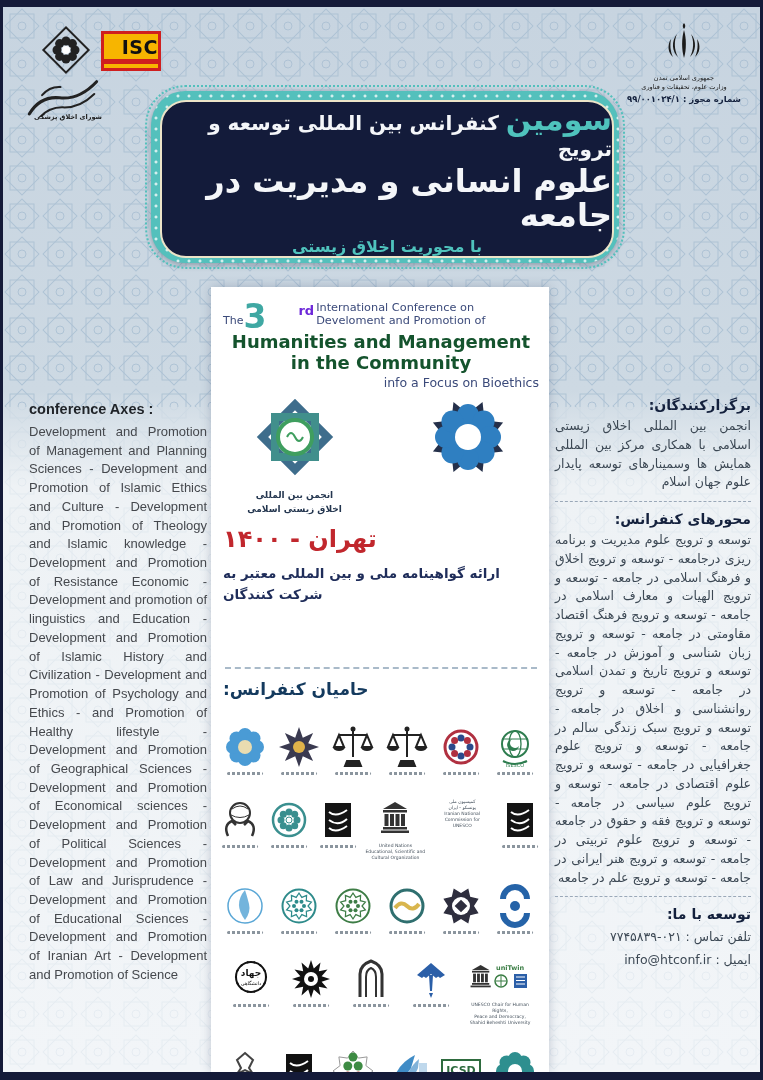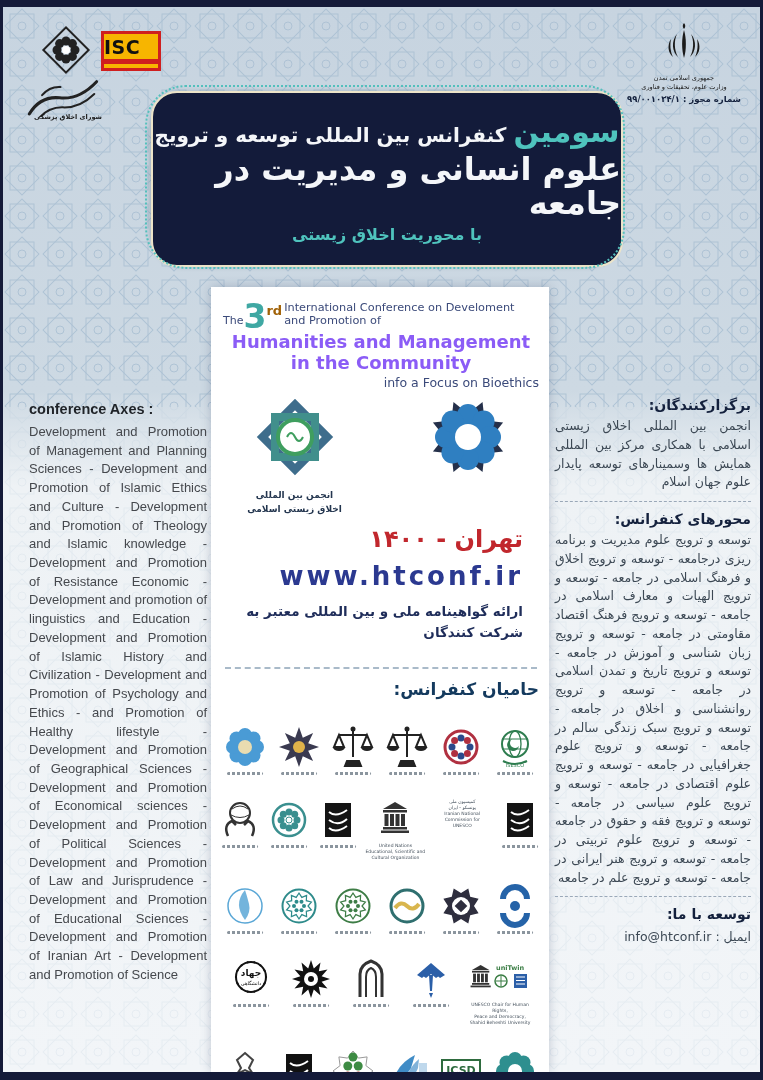--- a/index.html
+++ b/index.html
@@ -8,61 +8,61 @@
     font-family:"DejaVu Sans",sans-serif;}
   .abs{position:absolute;}
   
   #bg{position:absolute;left:0;top:0;width:757px;height:1065px;}
   
   .white-col{position:absolute;left:208px;top:280px;width:338px;bottom:0;background:#fff;
     box-shadow:0 0 10px rgba(40,60,90,.25);}
   
   .hdr-left{left:10px;top:14px;width:190px;height:110px;}
   .isc-box{position:absolute;left:88px;top:10px;width:54px;height:34px;background:#f7b500;
-    border:3px solid #cf1f1f;display:flex;flex-direction:column;align-items:flex-start;justify-content:center;}
+    border:3px solid #cf1f1f;display:flex;flex-direction:column;align-items:flex-end;justify-content:center;}
   .isc-txt{font-size:19px;font-weight:bold;color:#111;line-height:1;letter-spacing:.5px;}
   .isc-strip{width:100%;height:5px;background:#cf1f1f;margin-top:2px;}
   .council-caption{position:absolute;left:0px;top:92px;width:110px;text-align:center;
     font-size:6.5px;color:#1a1a1a;font-weight:bold;}
   
   .hdr-right{right:10px;top:14px;width:132px;text-align:center;color:#1a1a1a;}
   .hdr-right .l1{font-size:6.5px;margin-top:1px;}
   .hdr-right .l2{font-size:6.5px;margin-top:1px;}
   .hdr-right .lic{font-size:8.5px;font-weight:bold;margin-top:3px;color:#14213d;}
   
   .frame{left:148px;top:84px;width:468px;height:172px;background:#54c0bc;border-radius:34px;
-    box-sizing:border-box;outline:2px dotted #54c0bc;outline-offset:4px;
+    padding:9px;box-sizing:border-box;outline:2px dotted #54c0bc;outline-offset:4px;
     background-image:radial-gradient(circle at 5px 5px, rgba(255,255,255,.75) 1.2px, transparent 1.8px);
     background-size:11px 11px;box-shadow:0 2px 6px rgba(20,40,60,.35);}
   .banner{width:100%;height:100%;background:var(--navy,#131b3a);border-radius:26px;border:2px solid #ece4c8;
     display:flex;flex-direction:column;align-items:center;justify-content:center;direction:rtl;gap:4px;}
   .bn1{color:#f4f6f9;font-size:20px;font-weight:bold;}
   .bn1 .accent{color:var(--accent,#4fc3bd);font-size:30px;}
   .bn2{color:#f4f6f9;font-size:32px;font-weight:bold;line-height:1.05;}
   .bn3{color:var(--accent,#4fc3bd);font-size:16px;font-weight:bold;}
   
   .etitle{left:220px;top:294px;width:316px;color:#3b4a7a;}
   .etitle .r1{display:flex;align-items:flex-end;justify-content:center;}
   .etitle .the{font-size:11px;margin-bottom:3px;}
   .etitle .n3{font-size:33px;font-weight:bold;color:var(--teal3,#3fa8a3);line-height:.75;}
-  .etitle .rd{font-size:13px;font-weight:bold;color:#a16207;transform:translateY(-12px);}
+  .etitle .rd{font-size:13px;font-weight:bold;color:#6d28d9;transform:translateY(-12px);margin-left:32px;}
   .etitle .t1{font-size:11.3px;margin-left:2px;margin-bottom:3px;}
-  .etitle .t2{font-size:18px;font-weight:bold;color:#8b5cf6;text-align:center;margin-top:1px;}
+  .etitle .t2{font-size:18px;font-weight:bold;color:#14532d;text-align:center;margin-top:1px;}
   .etitle .t3{font-size:12.5px;text-align:right;margin-top:2px;}
   
   .orglogos{left:220px;top:384px;width:316px;display:flex;justify-content:center;gap:38px;}
   .orgitem{display:flex;flex-direction:column;align-items:center;width:135px;}
   .orgcap{font-size:9px;font-weight:bold;color:#24364f;text-align:center;line-height:1.5;margin-top:6px;direction:rtl;}
   
-  .event{left:204px;top:518px;width:316px;text-align:right;}
+  .event{left:220px;top:518px;width:316px;text-align:left;}
   .city{font-size:24px;font-weight:bold;color:var(--red,#c1272d);direction:rtl;}
   .site{font-size:26px;font-weight:bold;color:var(--website,#2b3990);letter-spacing:3px;margin-top:8px;}
   .cert{font-size:13.5px;font-weight:bold;color:#1f2d5a;direction:rtl;line-height:1.55;margin-top:10px;}
   .divider{left:222px;top:660px;width:312px;border-top:2px dashed #a9bac9;height:0;}
-  .sph{left:220px;top:672px;width:316px;text-align:right;font-size:17px;font-weight:bold;color:#143a5e;direction:rtl;}
+  .sph{left:220px;top:672px;width:316px;text-align:left;font-size:17px;font-weight:bold;color:#143a5e;direction:rtl;}
   
   #sponsor-grid{left:212px;top:702px;width:330px;display:flex;flex-direction:column;gap:7px;}
   .sp-row{display:flex;justify-content:space-evenly;align-items:flex-start;margin-top:16px;}
   .sp-cell{width:48px;display:flex;flex-direction:column;align-items:center;}
   .sp-cell.wide{width:66px;}
   .sp-label{font-size:4.5px;color:#44505c;text-align:center;white-space:pre-line;line-height:1.35;margin-top:1px;}
   .sp-squiggle{width:36px;height:3px;margin-top:3px;border-radius:2px;
     background:repeating-linear-gradient(90deg,#8b959e 0 3px,transparent 3px 5px);}
   
   .leftcol{left:26px;top:394px;width:178px;color:#45484d;}
@@ -196,21 +196,20 @@
           <circle cx="46" cy="24" r="11" fill="#2f7fc1" transform="rotate(225 46 46)"></circle>
           <circle cx="46" cy="24" r="11" fill="#2f7fc1" transform="rotate(270 46 46)"></circle>
           <circle cx="46" cy="24" r="11" fill="#2f7fc1" transform="rotate(315 46 46)"></circle>
           <circle cx="46" cy="46" r="13" fill="#fff"></circle>
         </svg>
     </div>
   </div>
 
   <div class="abs event">
     <div class="city">تهران - ۱۴۰۰</div>
-    <div class="site">www.htconf.ir</div>
     <div class="cert">
       <div>ارائه گواهینامه ملی و بین المللی معتبر به</div>
       <div>شرکت کنندگان</div>
     </div>
   </div>
 
   <div class="abs divider"></div>
   <div class="abs sph">حامیان کنفرانس:</div>
   <div class="abs" id="sponsor-grid">
       <div class="sp-row">
@@ -546,16 +545,17 @@
 
   <div class="abs rightcol">
     <h3>برگزارکنندگان:</h3>
     <p>انجمن بین المللی اخلاق زیستی اسلامی با همکاری مرکز بین المللی همایش ها وسمینارهای توسعه پایدار علوم جهان اسلام</p>
     <div class="rdiv"></div>
     <h3>محورهای کنفرانس:</h3>
     <p>توسعه و ترویج علوم مدیریت و برنامه ریزی درجامعه - توسعه و ترویج اخلاق و فرهنگ اسلامی در جامعه - توسعه و ترویج الهیات و معارف اسلامی در جامعه - توسعه و ترویج فرهنگ اقتصاد مقاومتی در جامعه - توسعه و ترویج زبان شناسی و آموزش در جامعه - توسعه و ترویج تاریخ و تمدن اسلامی در جامعه - توسعه و ترویج روانشناسی و اخلاق در جامعه - توسعه و ترویج سبک زندگی سالم در جامعه - توسعه و ترویج علوم جغرافیایی در جامعه - توسعه و ترویج علوم اقتصادی در جامعه - توسعه و ترویج علوم سیاسی در جامعه - توسعه و ترویج فقه و حقوق در جامعه - توسعه و ترویج علوم تربیتی در جامعه - توسعه و ترویج هنر ایرانی در جامعه - توسعه و ترویج علم در جامعه</p>
     <div class="rdiv"></div>
     <div class="contact">
       <h3>توسعه با ما:</h3>
+      <p>تلفن تماس : ۰۲۱-۷۷۴۵۸۳۹</p>
       <p>ایمیل : info@htconf.ir</p>
     </div>
   </div>
 </div>
 
 </body></html>

